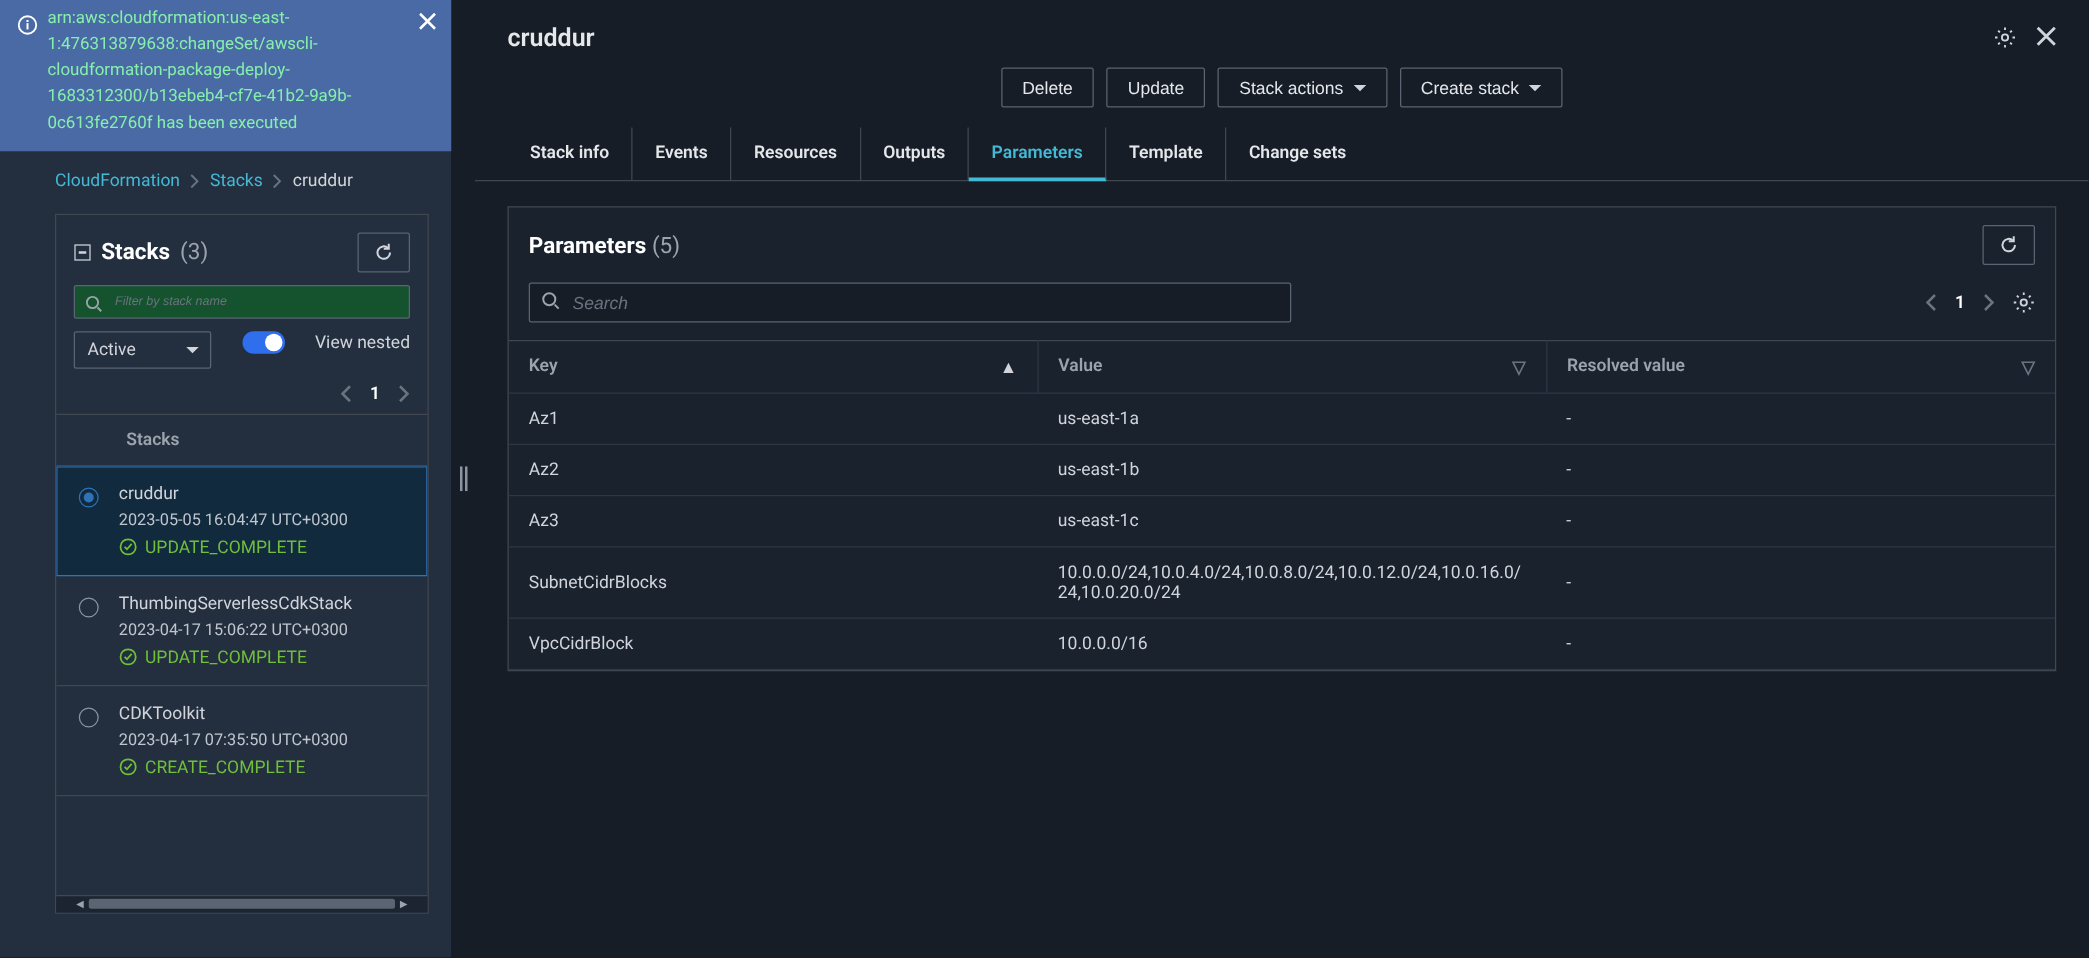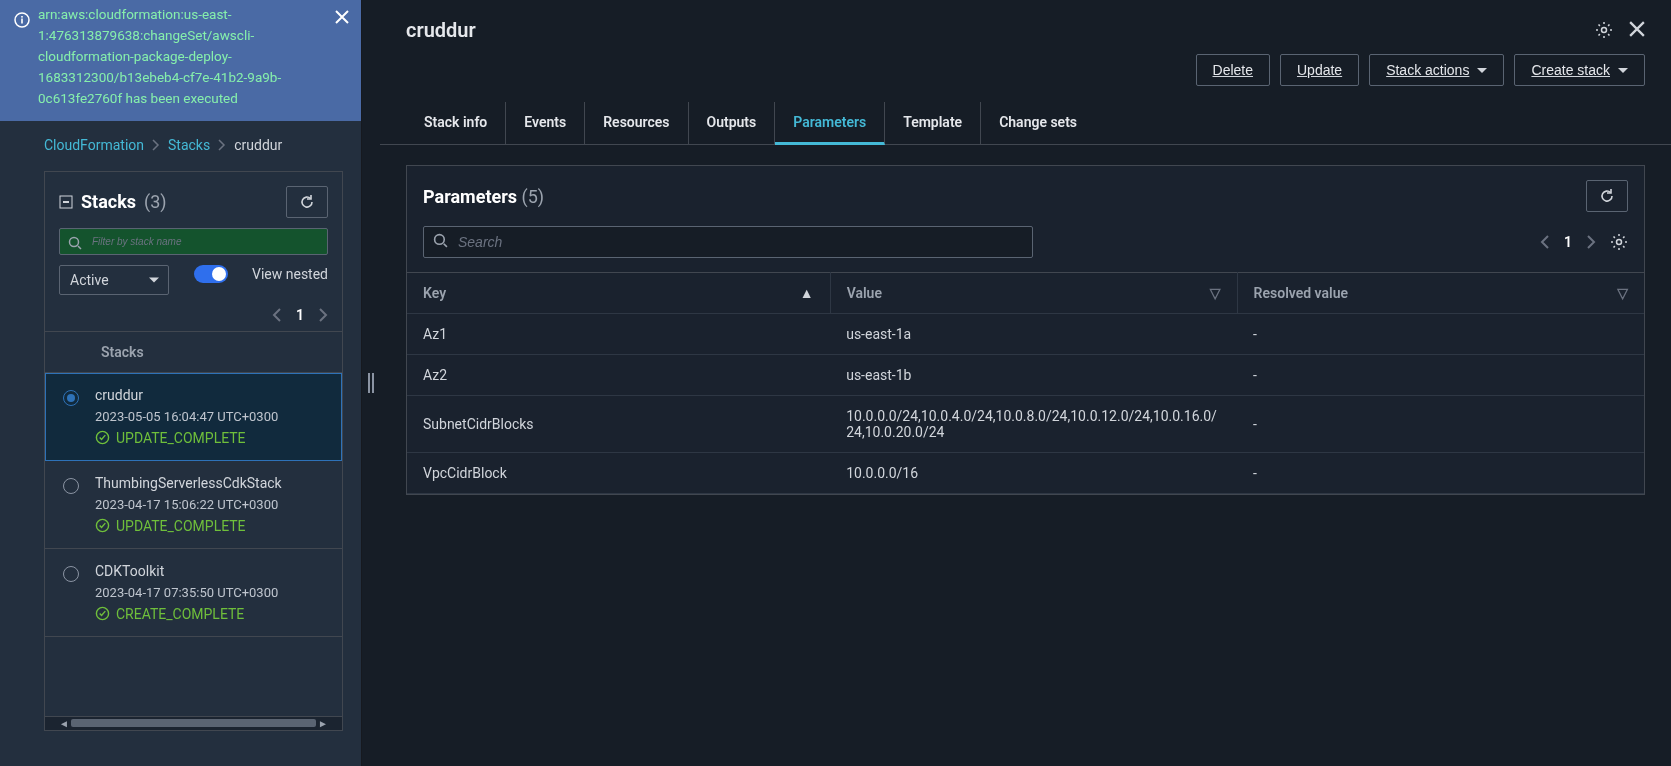--- a/index.html
+++ b/index.html
@@ -140,21 +140,21 @@
   }
   .title-row{
     display:flex; align-items:center; justify-content:space-between;
     padding:18px 26px 4px 26px;
   }
   .title-row h1{ font-size:20px; font-weight:600; color:#e5e7eb;}
   .title-tools{ display:flex; gap:16px;}
   .title-tools .tool{ cursor:pointer; color:#d1d5db;}
   
   .action-row{
-    display:flex; justify-content:flex-end; gap:10px; padding:8px 26px 16px 26px;text-decoration:underline;
+    display:flex; justify-content:center; gap:10px; padding:8px 26px 16px 26px;
   }
   .btn{
     border:1px solid #5a6472; background:transparent; color:#e5e7eb;
     padding:7px 16px; font-size:14px; border-radius:2px; cursor:pointer;
     display:flex; align-items:center; gap:8px;
   }
   .btn .caret{ border-left:5px solid transparent; border-right:5px solid transparent; border-top:5px solid #d1d5db;}
   
   .tabs{
     display:flex; border-bottom:1px solid #414750; padding:0 26px;
@@ -488,20 +488,25 @@
           <td>Az1</td>
           <td>us-east-1a</td>
           <td>-</td>
         </tr>
         <tr>
           <td>Az2</td>
           <td>us-east-1b</td>
           <td>-</td>
         </tr>
         <tr>
+          <td>Az3</td>
+          <td>us-east-1c</td>
+          <td>-</td>
+        </tr>
+        <tr>
           <td>SubnetCidrBlocks</td>
           <td style="max-width:360px; word-break:break-all;">10.0.0.0/24,10.0.4.0/24,10.0.8.0/24,10.0.12.0/24,10.0.16.0/24,10.0.20.0/24</td>
           <td>-</td>
         </tr>
         <tr>
           <td>VpcCidrBlock</td>
           <td>10.0.0.0/16</td>
           <td>-</td>
         </tr>
       </tbody>

